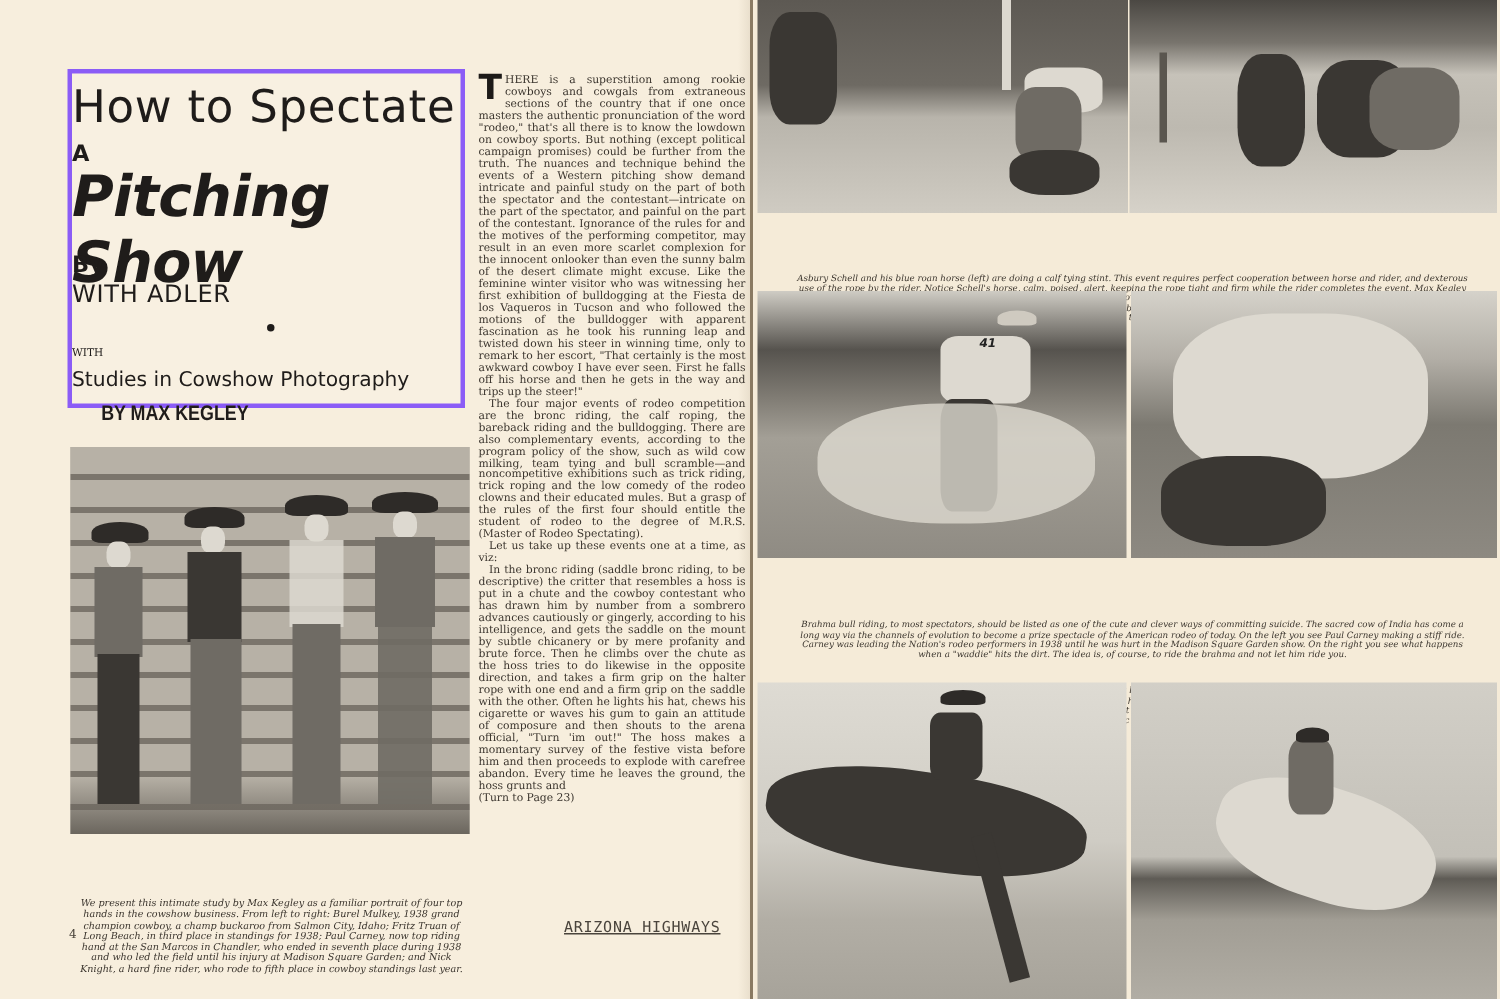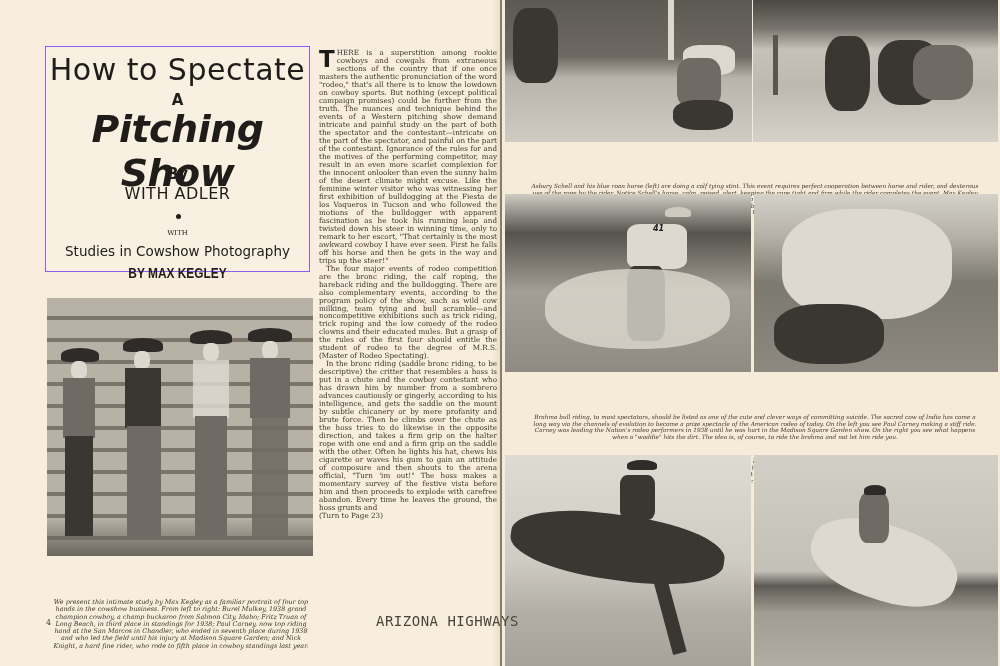--- a/index.html
+++ b/index.html
@@ -11,22 +11,22 @@
   }
   .page-left { position: absolute; left: 0; top: 0; width: 501px; height: 666px; background: #f7eedd; }
   .page-right { position: absolute; left: 503px; top: 0; width: 497px; height: 666px; background: #f5ebd8; }
   .gutter { position: absolute; left: 500px; top: 0; width: 2px; height: 666px; background: #8a7a62; }
   .gutter-shadow { position: absolute; left: 492px; top: 0; width: 9px; height: 666px;
     background: linear-gradient(to right, rgba(0,0,0,0), rgba(120,100,70,0.12)); }
 
   
   .title-box {
     position: absolute; left: 45px; top: 46px; width: 265px; height: 226px;
-    border: 1px solid #8b5cf6; box-sizing: border-box; background: #f8f0e1;
-    text-align: center; font-family: "DejaVu Sans", sans-serif; color: #1f1c1a;
+    border: 3px solid #8b5cf6; box-sizing: border-box; background: #f8f0e1;
+    font-family: "DejaVu Sans", sans-serif; color: #1f1c1a;
   }
   .title-line1 { position: absolute; top: 5px; left: 0; right: 0; font-size: 30px; letter-spacing: 0.5px; }
   .title-a { position: absolute; top: 44px; left: 0; right: 0; font-size: 15px; font-weight: bold; }
   .title-line2 { position: absolute; top: 60px; left: 0; right: 0; font-size: 38px; font-weight: bold; letter-spacing: -0.5px; font-style: italic; }
   .title-by { position: absolute; top: 118px; left: 0; right: 0; font-size: 15px; font-weight: bold; }
   .title-author { position: absolute; top: 137px; left: 0; right: 0; font-size: 16px; letter-spacing: 0.5px; }
   .title-dot { position: absolute; top: 167px; left: 130px; width: 5px; height: 5px; border-radius: 50%; background: #1f1c1a; }
   .title-with { position: absolute; top: 182px; left: 0; right: 0; font-family: "DejaVu Serif", serif; font-size: 7px; }
   .title-studies { position: absolute; top: 196px; left: 0; right: 0; font-size: 13.5px; }
   .title-photographer { position: absolute; top: 218px; left: 0; right: 0; font-size: 14px; font-weight: bold; font-family: "Liberation Sans", sans-serif; transform: scaleX(0.85); }
@@ -67,21 +67,21 @@
   .light { background: #ddd9d0; }
 
   
   .caption { position: absolute; font-style: italic; font-size: 6.3px; line-height: 7.2px; text-align: center; color: #3a342d; margin-top: 36px; }
   .cap-left { left: 52px; top: 563px; width: 258px; font-size: 6.4px; line-height: 7.3px; }
   .cap-top-right { left: 530px; top: 147px; width: 450px; font-size: 5.8px; line-height: 6.6px; }
   .cap-mid-right { left: 530px; top: 378px; width: 450px; font-size: 5.8px; line-height: 6.6px; }
   .cap-low-right { left: 530px; top: 422px; width: 450px; font-size: 5.8px; line-height: 6.6px; }
 
   .page-num { position: absolute; left: 46px; top: 618px; font-size: 8px; color: #4a443c; }
-  .folio { position: absolute; left: 376px; top: 613px; font-family: "DejaVu Sans Mono", monospace; font-size: 14px; color: #4a443c; letter-spacing: 0.5px; }
+  .folio { position: absolute; left: 376px; top: 613px; font-family: "DejaVu Sans Mono", monospace; font-size: 10px; color: #4a443c; letter-spacing: 0.5px; text-decoration: underline; }
 </style>
 </head>
 <body>
 
 <div class="page-left"></div>
 <div class="page-right"></div>
 <div class="gutter-shadow"></div>
 <div class="gutter"></div>
 
 <div class="title-box">
@@ -92,20 +92,21 @@
   <div class="title-author">WITH ADLER</div>
   <div class="title-dot"></div>
   <div class="title-with">WITH</div>
   <div class="title-studies">Studies in Cowshow Photography</div>
   <div class="title-photographer">BY MAX KEGLEY</div>
 </div>
 
 <div class="body-col">
   <p class="first"><span class="dropcap">T</span><span>HERE is a superstition among rookie cowboys and cowgals from extraneous sections of the country that if one once masters the authentic pronunciation of the word "rodeo," that's all there is to know the lowdown on cowboy sports. But nothing (except political campaign promises) could be further from the truth. The nuances and technique behind the events of a Western pitching show demand intricate and painful study on the part of both the spectator and the contestant—intricate on the part of the spectator, and painful on the part of the contestant. Ignorance of the rules for and the motives of the performing competitor, may result in an even more scarlet complexion for the innocent onlooker than even the sunny balm of the desert climate might excuse. Like the feminine winter visitor who was witnessing her first exhibition of bulldogging at the Fiesta de los Vaqueros in Tucson and who followed the motions of the bulldogger with apparent fascination as he took his running leap and twisted down his steer in winning time, only to remark to her escort, "That certainly is the most awkward cowboy I have ever seen. First he falls off his horse and then he gets in the way and trips up the steer!"</span></p>
   <p>The four major events of rodeo competition are the bronc riding, the calf roping, the bareback riding and the bulldogging. There are also complementary events, according to the program policy of the show, such as wild cow milking, team tying and bull scramble—and noncompetitive exhibitions such as trick riding, trick roping and the low comedy of the rodeo clowns and their educated mules. But a grasp of the rules of the first four should entitle the student of rodeo to the degree of M.R.S. (Master of Rodeo Spectating).</p>
+  <p>Let us take up these events one at a time, as viz:</p>
   <p>In the bronc riding (saddle bronc riding, to be descriptive) the critter that resembles a hoss is put in a chute and the cowboy contestant who has drawn him by number from a sombrero advances cautiously or gingerly, according to his intelligence, and gets the saddle on the mount by subtle chicanery or by mere profanity and brute force. Then he climbs over the chute as the hoss tries to do likewise in the opposite direction, and takes a firm grip on the halter rope with one end and a firm grip on the saddle with the other. Often he lights his hat, chews his cigarette or waves his gum to gain an attitude of composure and then shouts to the arena official, "Turn 'im out!" The hoss makes a momentary survey of the festive vista before him and then proceeds to explode with carefree abandon. Every time he leaves the ground, the hoss grunts and</p>
   <p class="first">(Turn to Page 23)</p>
 </div>
 
 <div class="photo photo-cowboys">
 
   <div class="fig" style="left:12px;top:50px;width:40px;height:190px;">
     <div class="hat" style="left:2px;top:0;width:38px;height:14px;"></div>
     <div class="light" style="position:absolute;left:12px;top:13px;width:16px;height:18px;border-radius:40%;"></div>
     <div class="mid" style="position:absolute;left:4px;top:30px;width:32px;height:60px;"></div>

